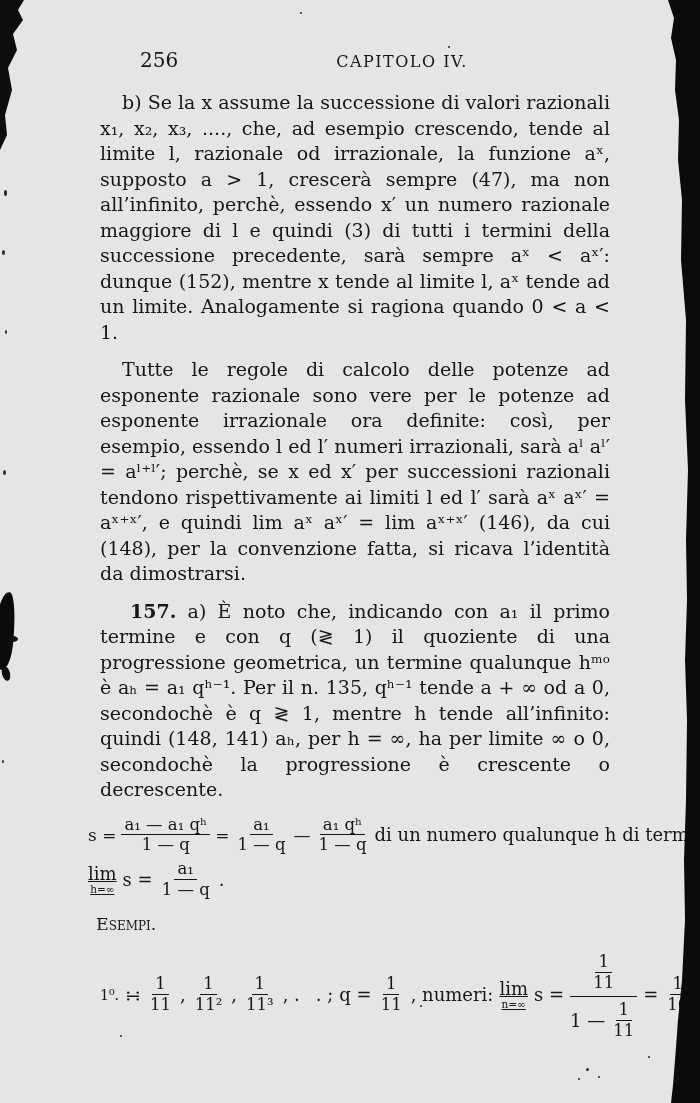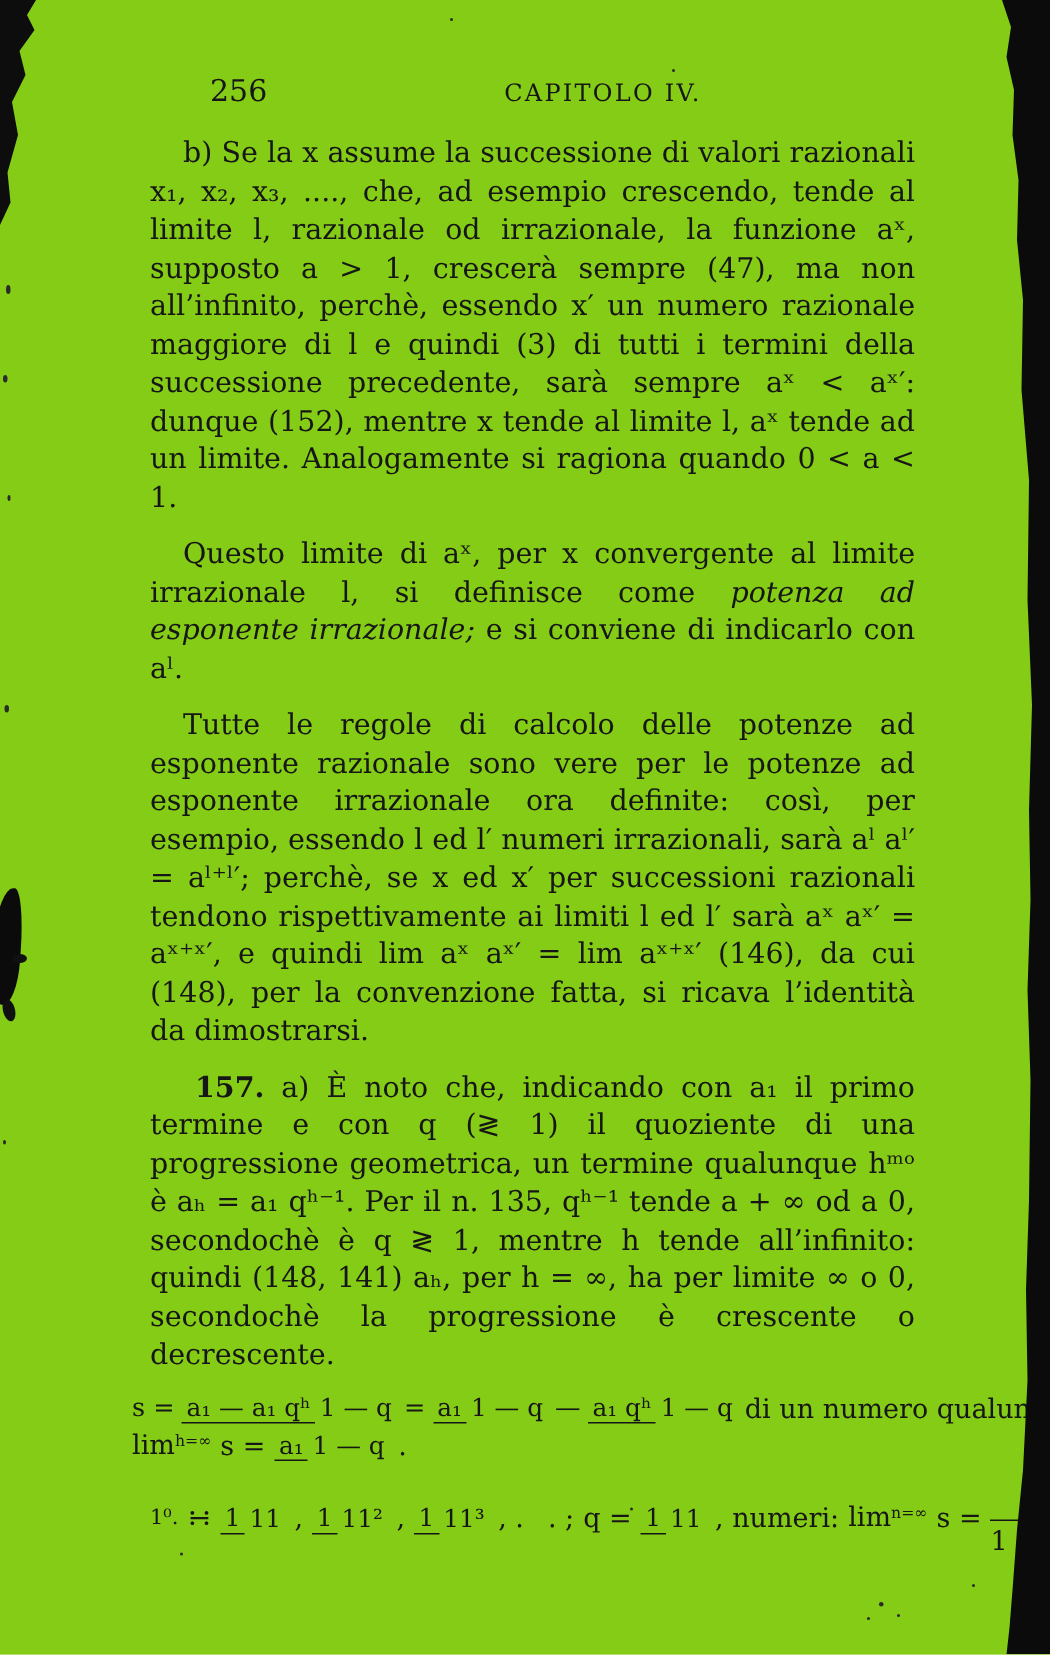--- a/index.html
+++ b/index.html
@@ -1,21 +1,21 @@
 <!DOCTYPE html>
 <html><head>
 <meta charset="utf-8">
 <style>
   html,body{margin:0;padding:0;}
   body{
     width:700px;height:1103px;overflow:hidden;background:#ffffff;
     font-family:"DejaVu Serif","Liberation Serif",serif;
     color:#161616;
   }
-  .page{position:relative;width:700px;height:1103px;background:#84cc16;}
+  .page{position:relative;width:700px;height:1103px;background:#e5e5e5;}
   
   .edge-right{position:absolute;top:0;right:0;width:34px;height:1103px;background:#0b0b0b;
     clip-path:polygon(34px 0,2px 0,8px 18px,5px 38px,10px 60px,9px 90px,13px 120px,12px 160px,16px 200px,15px 260px,20px 320px,19px 400px,22px 470px,20px 540px,21px 600px,19px 660px,21px 720px,20px 800px,18px 860px,19px 920px,16px 980px,12px 1020px,9px 1060px,7px 1085px,5px 1103px,34px 1103px);}
   .corner-blob{position:absolute;left:0;top:0;width:42px;height:150px;background:#0d0d0d;
     clip-path:polygon(0 0,24px 0,18px 10px,23px 20px,13px 34px,17px 50px,8px 68px,12px 90px,5px 115px,7px 135px,0 150px);}
   .left-blob{position:absolute;left:-4px;top:592px;width:18px;height:78px;background:#0b0b0b;
     border-radius:60% 40% 55% 45% / 45% 55% 40% 60%;transform:rotate(4deg);}
   .left-blob2{position:absolute;left:2px;top:666px;width:8px;height:15px;background:#101010;border-radius:50%;transform:rotate(-14deg);}
   .left-arm{position:absolute;left:8px;top:636px;width:10px;height:6px;background:#101010;border-radius:50%;}
   .sp{position:absolute;background:#2a2a2a;border-radius:50%;}
@@ -25,27 +25,27 @@
   .pgnum{position:absolute;left:140px;top:48px;font-size:20px;}
   .chap{position:absolute;left:402px;top:52px;transform:translateX(-50%);font-size:16px;letter-spacing:1.5px;}
   
   .col{width:534px;margin:16px 0 0 88px;text-align:justify;}
   .para{margin:12px;font-size:19px;line-height:25.5px;text-indent:22px;}
   .para.sec{margin-top:12px;text-indent:30px;}
   .para b{font-weight:bold;}
   .para i{font-style:italic;}
   
   .mrow{display:flex;align-items:center;gap:6px;white-space:nowrap;font-size:18px;margin:4px 0;}
-  .frac{display:inline-flex;flex-direction:row;align-items:center;vertical-align:middle;font-size:16.5px;line-height:1.2;text-align:center;}
+  .frac{display:inline-flex;flex-direction:column;align-items:center;vertical-align:middle;font-size:16.5px;line-height:1.2;text-align:center;}
   .frac .num{border-bottom:1.4px solid #151515;padding:0 3px;}
   .frac .den{padding:0 3px;}
   .bigfrac{display:inline-flex;flex-direction:column;align-items:center;vertical-align:middle;}
   .bigfrac .bnum{display:flex;align-items:center;justify-content:center;gap:5px;border-bottom:1.4px solid #151515;padding:3px 12px;align-self:stretch;}
   .bigfrac .bden{display:flex;align-items:center;justify-content:center;gap:5px;padding-top:3px;}
-  .lim{display:inline-flex;flex-direction:row;line-height:1;vertical-align:middle;}
+  .lim{display:inline-flex;flex-direction:column;align-items:center;line-height:1;vertical-align:middle;text-decoration:underline;}
   .lim .lw{font-size:18px;}
   .lim .ls{font-size:10.5px;margin-top:1px;}
   .esempi{margin:12px 0 10px 8px;font-variant:small-caps;font-size:17.5px;text-indent:0;}
   .exlabel{font-size:14px;}
   .progsign{font-size:19px;}
   .ex1{margin:12px 0 16px 12px;}
   .sumrow{font-size:17px;gap:5px;}
   .sumtail{font-size:18px;}
 </style>
 </head>
@@ -74,21 +74,20 @@
 
   <div class="header">
     <span class="pgnum">256</span>
     <span class="chap">CAPITOLO IV.</span>
   </div>
 
   <div class="col">
 
     <p class="para">b) Se la x assume la successione di valori razionali x₁, x₂, x₃, ...., che, ad esempio crescendo, tende al limite l, razionale od irrazionale, la funzione aˣ, supposto a &gt; 1, crescerà sempre (47), ma non all’infinito, perchè, essendo x′ un numero razionale maggiore di l e quindi (3) di tutti i termini della successione precedente, sarà sempre aˣ &lt; aˣ′: dunque (152), mentre x tende al limite l, aˣ tende ad un limite. Analogamente si ragiona quando 0 &lt; a &lt; 1.</p>
 
-    <p class="para"><span>Questo limite di aˣ, per x convergente al limite irrazionale l, si definisce come </span><i>potenza ad esponente irrazionale;</i><span> e si conviene di indicarlo con aˡ.</span></p>
 
     <p class="para">Tutte le regole di calcolo delle potenze ad esponente razionale sono vere per le potenze ad esponente irrazionale ora definite: così, per esempio, essendo l ed l′ numeri irrazionali, sarà aˡ aˡ′ = aˡ⁺ˡ′; perchè, se x ed x′ per successioni razionali tendono rispettivamente ai limiti l ed l′ sarà aˣ aˣ′ = aˣ⁺ˣ′, e quindi lim aˣ aˣ′ = lim aˣ⁺ˣ′ (146), da cui (148), per la convenzione fatta, si ricava l’identità da dimostrarsi.</p>
 
     <p class="para sec"><b>157.</b><span> a) È noto che, indicando con a₁ il primo termine e con q (≷ 1) il quoziente di una progressione geometrica, un termine qualunque hᵐᵒ è aₕ = a₁ qʰ⁻¹. Per il n. 135, qʰ⁻¹ tende a + ∞ od a 0, secondochè è q ≷ 1, mentre h tende all’infinito: quindi (148, 141) aₕ, per h = ∞, ha per limite ∞ o 0, secondochè la progressione è crescente o decrescente.</span></p>
 
 
     <div class="mrow sumrow">
       <span>s =</span>
       <span class="frac">
           <span class="num">a₁ — a₁ qʰ</span>
@@ -113,20 +112,21 @@
           <span class="ls">h=∞</span>
         </span>
       <span>s =</span>
       <span class="frac">
           <span class="num">a₁</span>
           <span class="den">1 — q</span>
         </span>
       <span>.</span>
     </div>
 
+    <p class="para esempi">Esempi.</p>
 
     <div class="mrow ex1">
       <span class="exlabel">1⁰.</span>
       <span class="progsign">∺</span>
       <span class="frac">
           <span class="num">1</span>
           <span class="den">11</span>
         </span>
       <span>,</span>
       <span class="frac">

